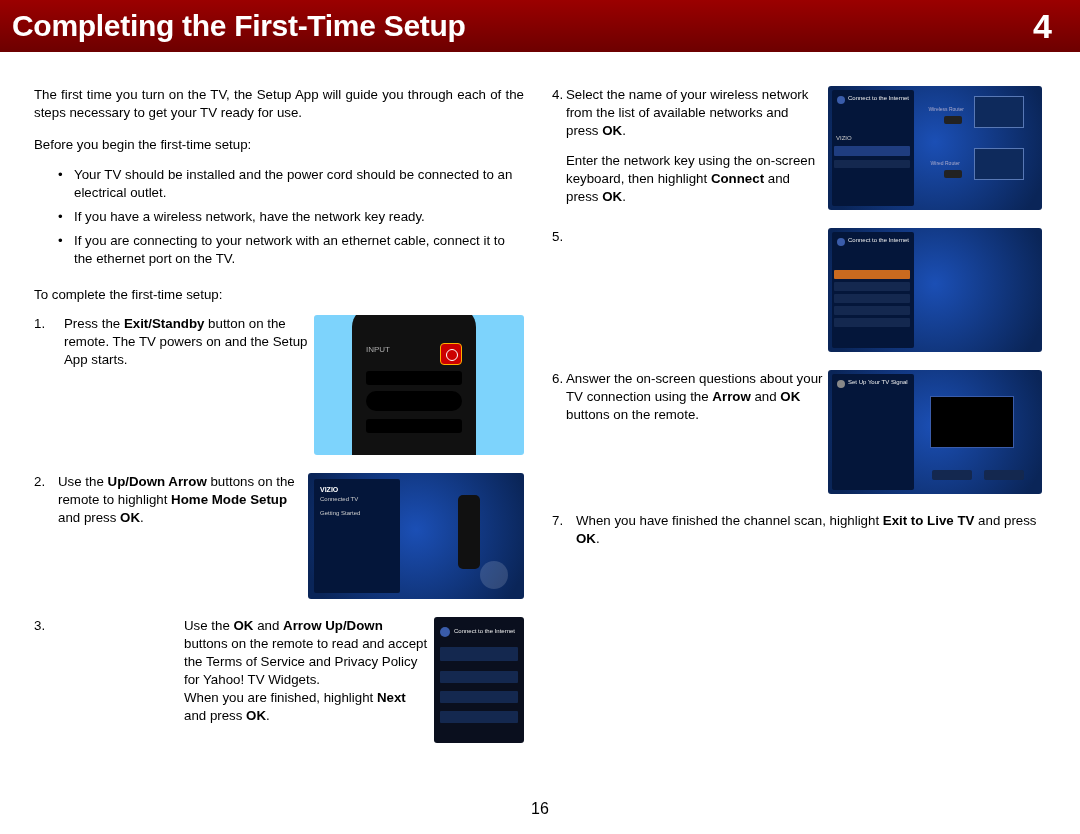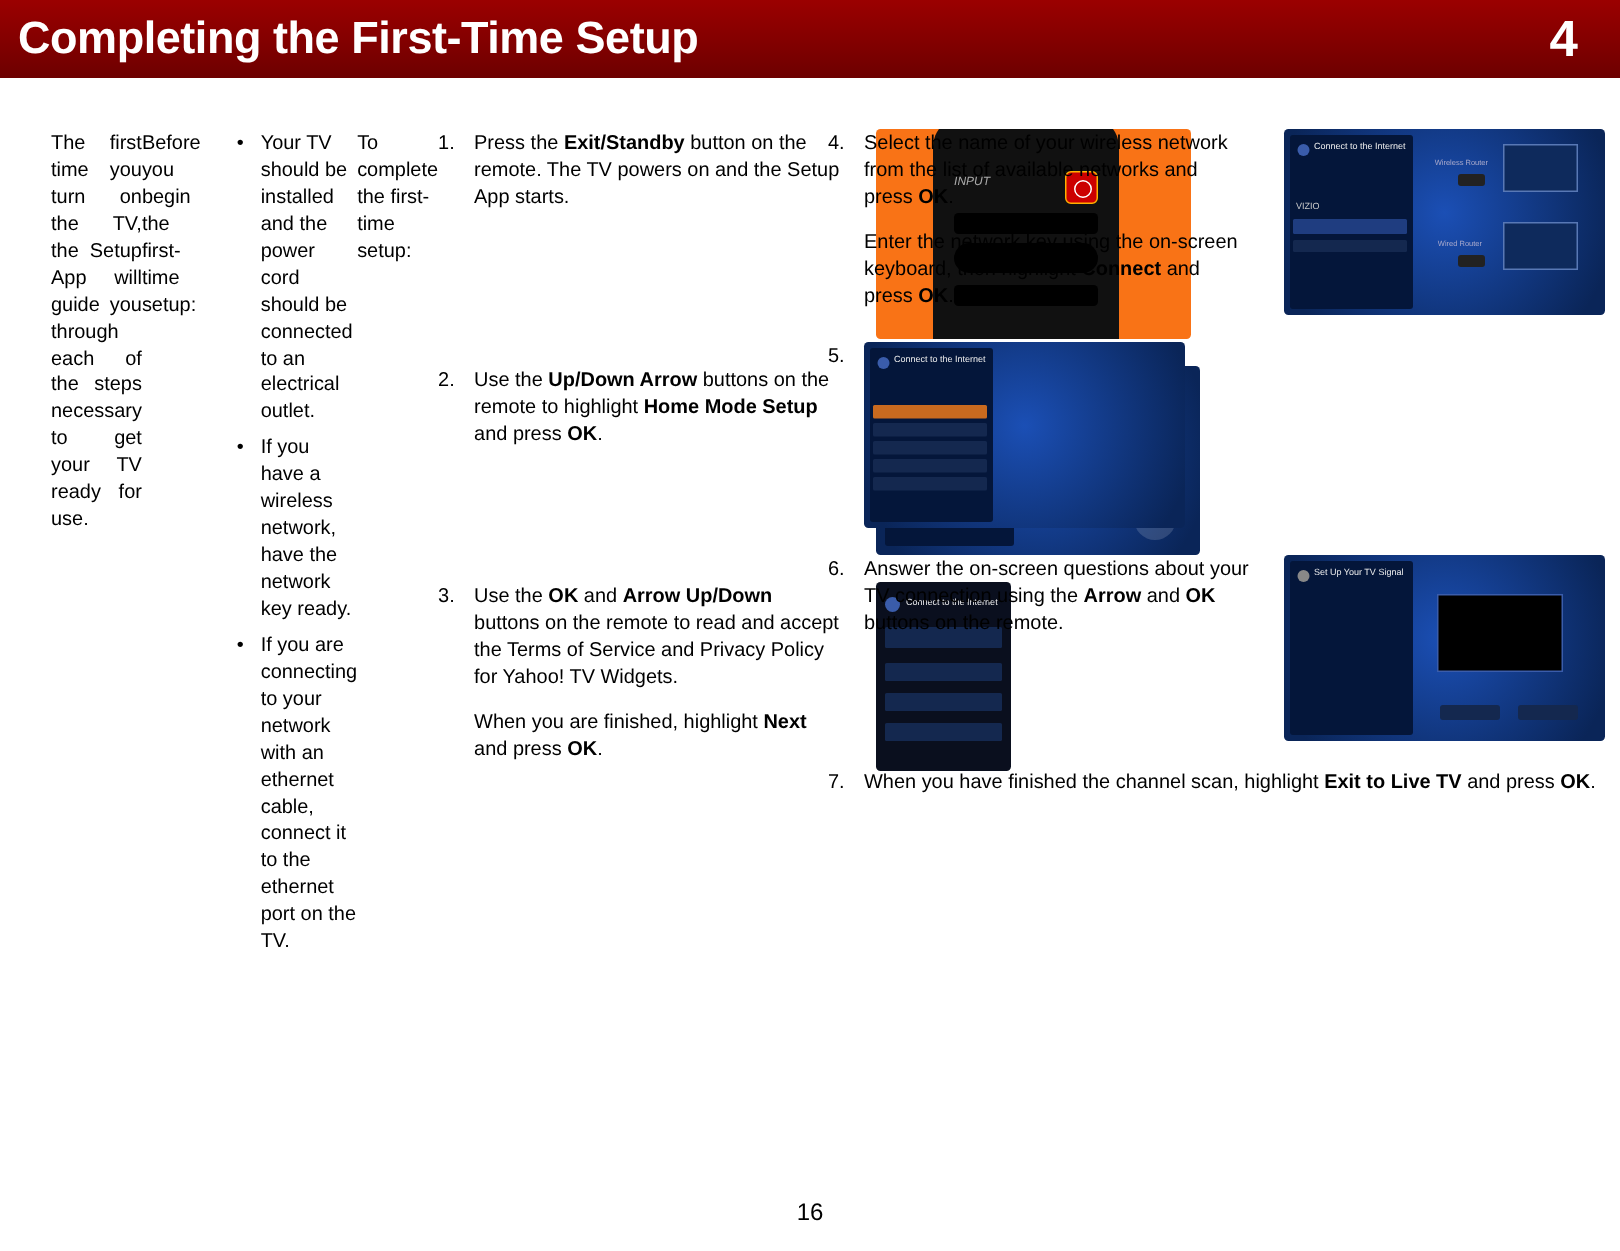--- a/index.html
+++ b/index.html
@@ -30,47 +30,47 @@
     font-size: 34px;
     font-weight: bold;
   }
   .content {
     display: flex;
     padding: 34px 30px 0 34px;
     gap: 28px;
   }
   .col {
     display: flex;
-    flex-direction: row;
+    flex-direction: column;
     font-size: 13.3px;
     line-height: 1.35;
     color: #000;
   }
   .col-left { width: 490px; }
   .col-right { width: 490px; }
   .intro { text-align: justify; margin-bottom: 14px; }
   .para { margin-bottom: 12px; }
   ul.prep { list-style: none; margin: 0 0 12px 0; padding: 0 0 0 24px; }
   ul.prep li { position: relative; padding-left: 16px; margin-bottom: 6px; }
   ul.prep li::before { content: "•"; position: absolute; left: 0; top: 0; }
   ol.steps { list-style: none; counter-reset: step; padding: 0; margin: 0; }
   ol.steps > li { counter-increment: step; position: relative; padding-left: 24px; margin-bottom: 18px; }
   ol.steps > li::before { content: counter(step) "."; position: absolute; left: 0; top: 0; }
-  .step-row { display: flex; align-items: flex-start; gap: 22px; }
+  .step-row { display: flex; align-items: flex-start; gap: 4px; justify-content: flex-end; }
   .step-text { flex: 0 0 246px; }
   .step-text-r { flex: 0 0 258px; }
   .fig {
     flex: 0 0 auto;
     background: #111;
     border-radius: 3px;
     position: relative;
     overflow: hidden;
   }
   .fig.blue { background: radial-gradient(circle at 50% 45%, #1b4fb5 0%, #0a2558 90%); }
-  .fig.remote { background: #f97316; font-style: italic; }
+  .fig.remote { background: #7dd3fc; }
   .remote-body {
     position:absolute; left:38px; top:-8px; width:124px; height:170px;
     background:#111; border-radius:20px 20px 0 0;
   }
   .remote-power {
     position:absolute; right:14px; top:36px; width:22px; height:22px;
     border:1px solid #ffb000; border-radius:4px;
     background:#c00;
   }
   .remote-power::after{
@@ -150,21 +150,21 @@
           </div>
         </div>
       </li>
 
       <li>
         <div class="step-row">
           <div class="step-text">
             <div>
               <span>Use the </span><b>OK</b><span> and </span><b>Arrow Up/Down</b><span> buttons on the remote to read and accept the Terms of Service and Privacy Policy for Yahoo! TV Widgets.</span>
             </div>
-            <div style="margin-top:12px;">
+            <div style="">
               <span>When you are finished, highlight </span><b>Next</b><span> and press </span><b>OK</b><span>.</span>
             </div>
           </div>
           <div class="fig" style="width:90px;height:126px;background:#0a0f1e;">
             <div style="position:absolute;left:6px;top:10px;width:10px;height:10px;border-radius:50%;background:#3a5caa;"></div>
             <div style="position:absolute;left:20px;top:10px;color:#eee;font-size:6px;">Connect to the Internet</div>
             <div class="bsvg-line" style="left:6px;top:30px;width:78px;background:#14284f;height:14px;"></div>
             <div class="bsvg-line" style="left:6px;top:54px;width:78px;background:#14284f;height:12px;"></div>
             <div class="bsvg-line" style="left:6px;top:74px;width:78px;background:#14284f;height:12px;"></div>
             <div class="bsvg-line" style="left:6px;top:94px;width:78px;background:#14284f;height:12px;"></div>

